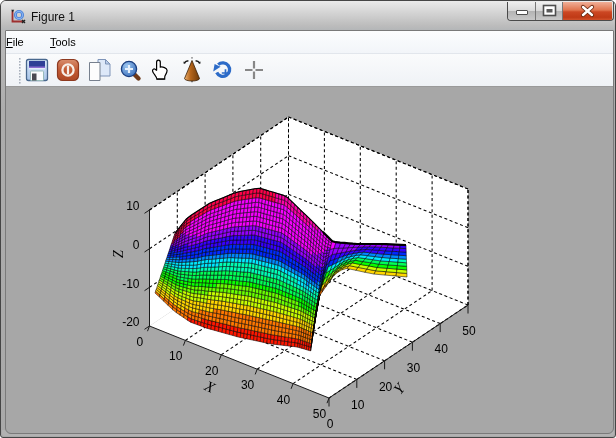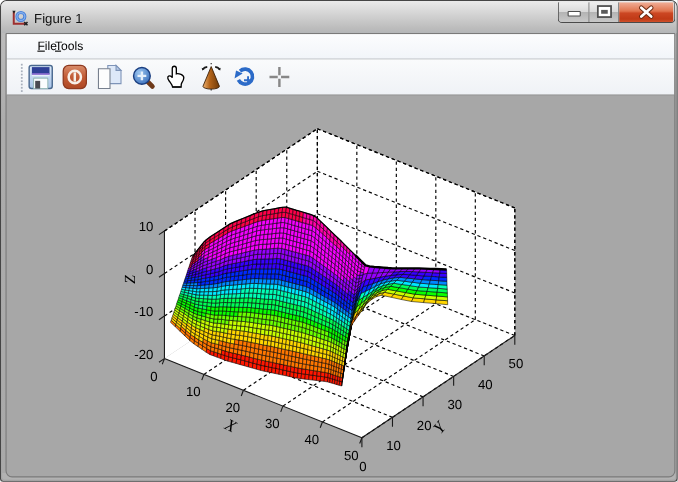--- a/index.html
+++ b/index.html
@@ -41,21 +41,21 @@
             <rect x="10.5" y="7" width="6" height="3.5" fill="#5a5a5a"></rect>
           </svg></div>
    <div class="cap close"><svg width="49" height="18" viewBox="0 0 49 18">
             <path d="M20 5 L29 13 M29 5 L20 13" stroke="#6b2a12" stroke-width="4.2" stroke-linecap="round"></path>
             <path d="M20 5 L29 13 M29 5 L20 13" stroke="#fff" stroke-width="2.4" stroke-linecap="round"></path>
           </svg></div>
   </div>
  </div>
  <div class="client">
   <div class="menubar">
-        <span style="left:28px"><u>F</u>ile</span>
+        <span style="left:0"><u>F</u>ile</span>
         <span style="left:44px"><u>T</u>ools</span>
       </div>
   <div class="toolbar">
    <svg width="607" height="32" viewBox="0 0 607 32">
     <g fill="#A8B0BC">
             <rect x="13" y="4" width="1.6" height="1.6"></rect>
             <rect x="13" y="7" width="1.6" height="1.6"></rect>
             <rect x="13" y="10" width="1.6" height="1.6"></rect>
             <rect x="13" y="13" width="1.6" height="1.6"></rect>
             <rect x="13" y="16" width="1.6" height="1.6"></rect>

